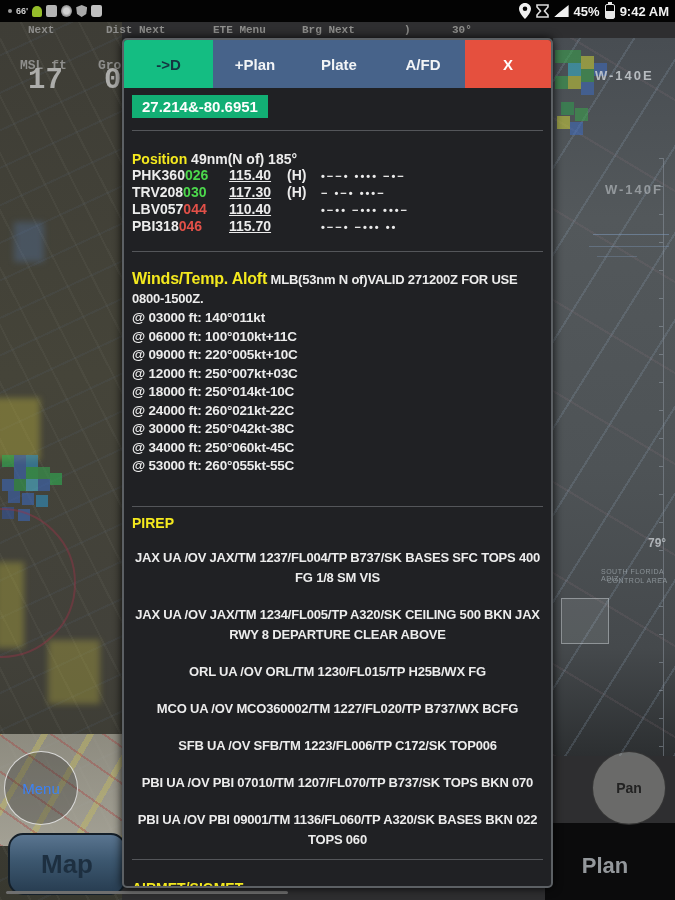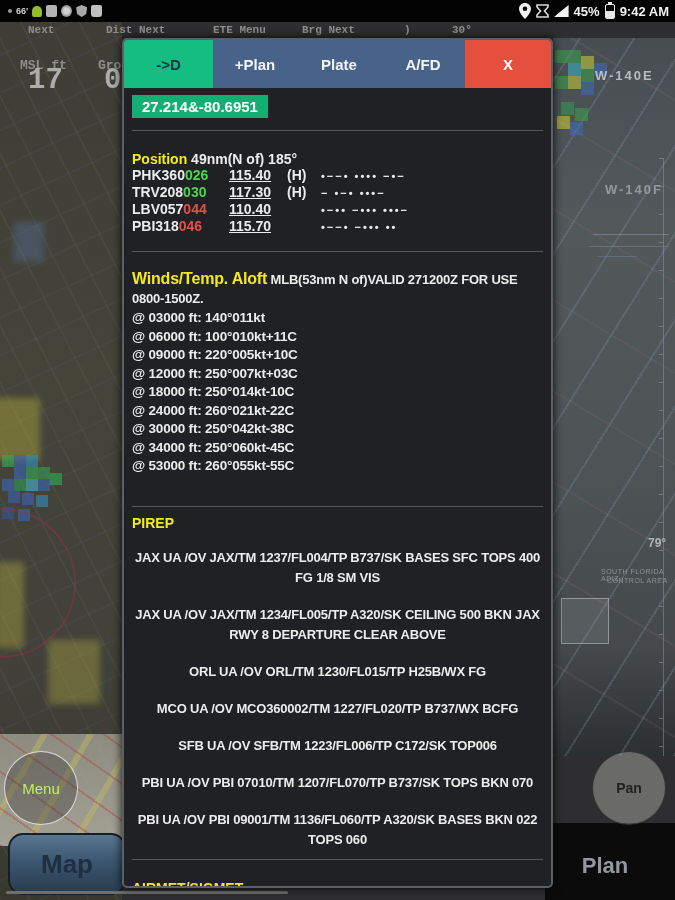--- a/index.html
+++ b/index.html
@@ -78,21 +78,21 @@
   .tab-map { position:absolute; left:8px; top:833px; width:118px; height:62px; border-radius:15px;
       background:linear-gradient(180deg,#5a7590 0%,#3c576f 45%,#273c50 100%);
       border:2px solid #141f29; display:flex; align-items:center; justify-content:center; z-index:8; }
   .tab-map span { color:#1d2f40; font-size:26px; font-weight:bold; }
   .tab-plan { position:absolute; left:560px; top:846px; width:90px; height:40px; display:flex; align-items:center;
       justify-content:center; z-index:8; }
   .tab-plan span { color:#94989c; font-size:22px; font-weight:bold; }
   .circle-btn { position:absolute; width:74px; height:74px; border-radius:50%; display:flex; align-items:center;
       justify-content:center; z-index:7; }
   .btn-menu { left:4px; top:751px; border:1.5px solid rgba(235,235,235,.85); background:rgba(35,35,35,.30);
-      color:#bef264; font-size:15px; }
+      color:#3b82f6; font-size:15px; }
   .btn-pan { left:592px; top:751px; border:1.5px solid rgba(40,40,40,.8); background:rgba(205,205,200,.38);
       color:#222; font-size:14px; font-weight:bold; }
   .nav-hint { position:absolute; left:6px; top:891px; width:282px; height:3px; background:#6f6f6f;
       border-radius:2px; z-index:9; }
 
   
   .dialog { position:absolute; left:122px; top:38px; width:431px; height:850px; background:#202124;
       border:2px solid #5c6064; border-radius:5px; box-shadow:0 0 10px rgba(0,0,0,.9);
       overflow:hidden; z-index:20; }
   .dlg-header { display:flex; height:48px; }

